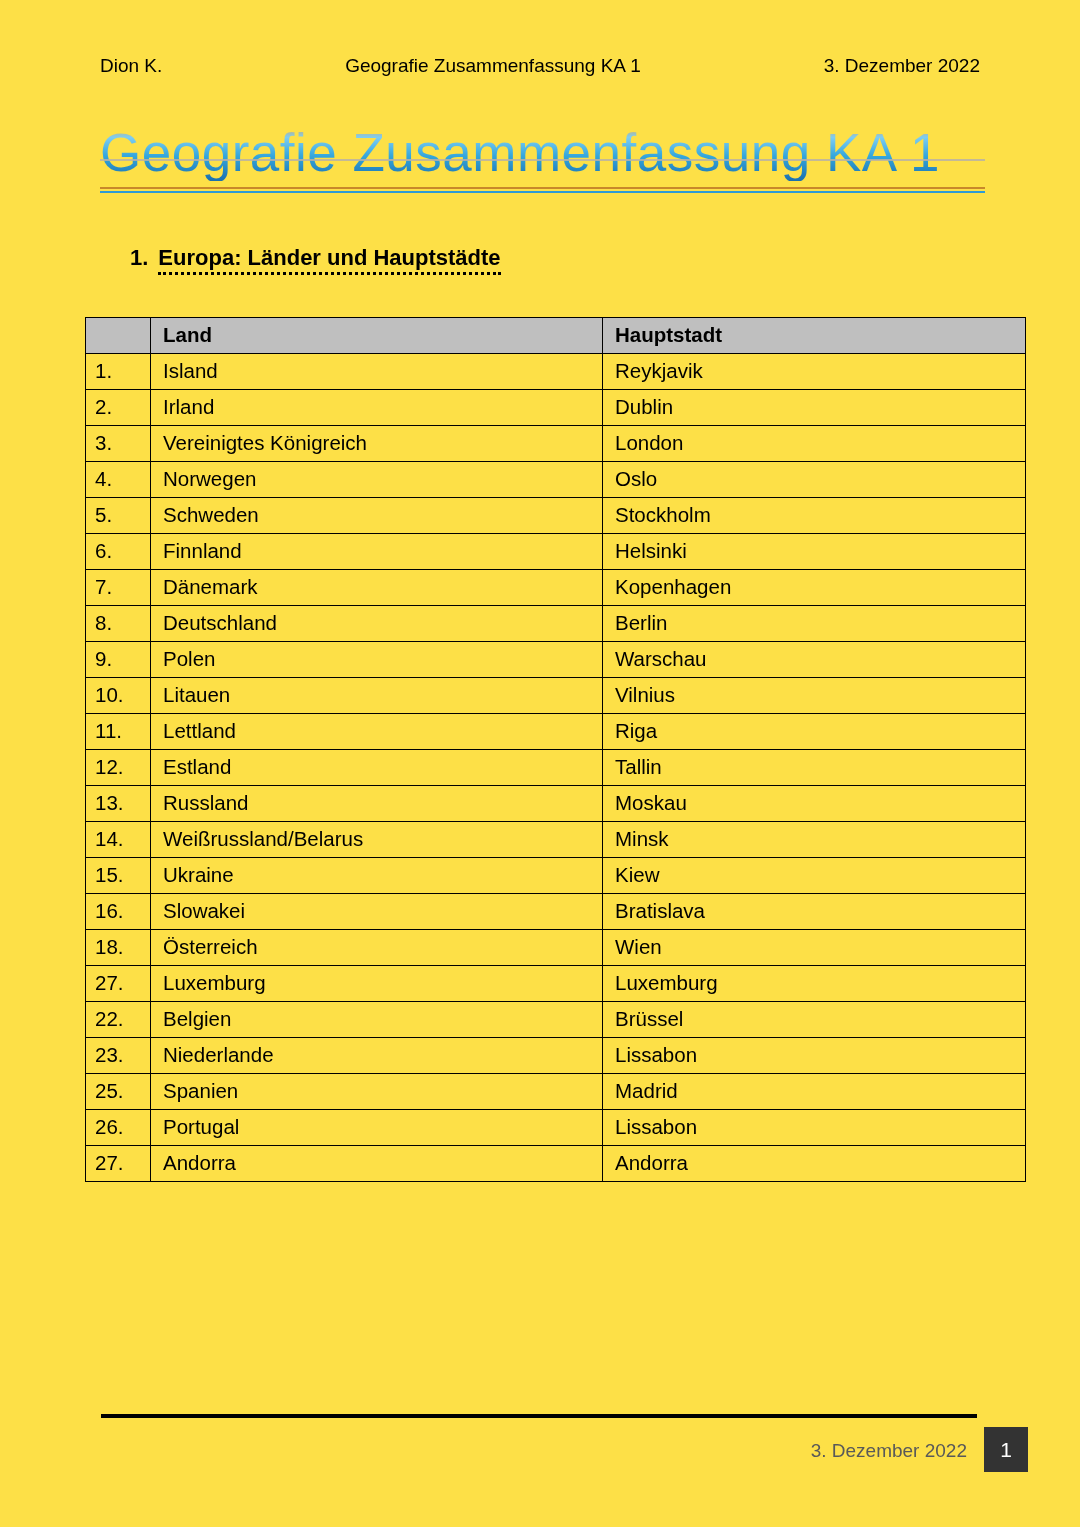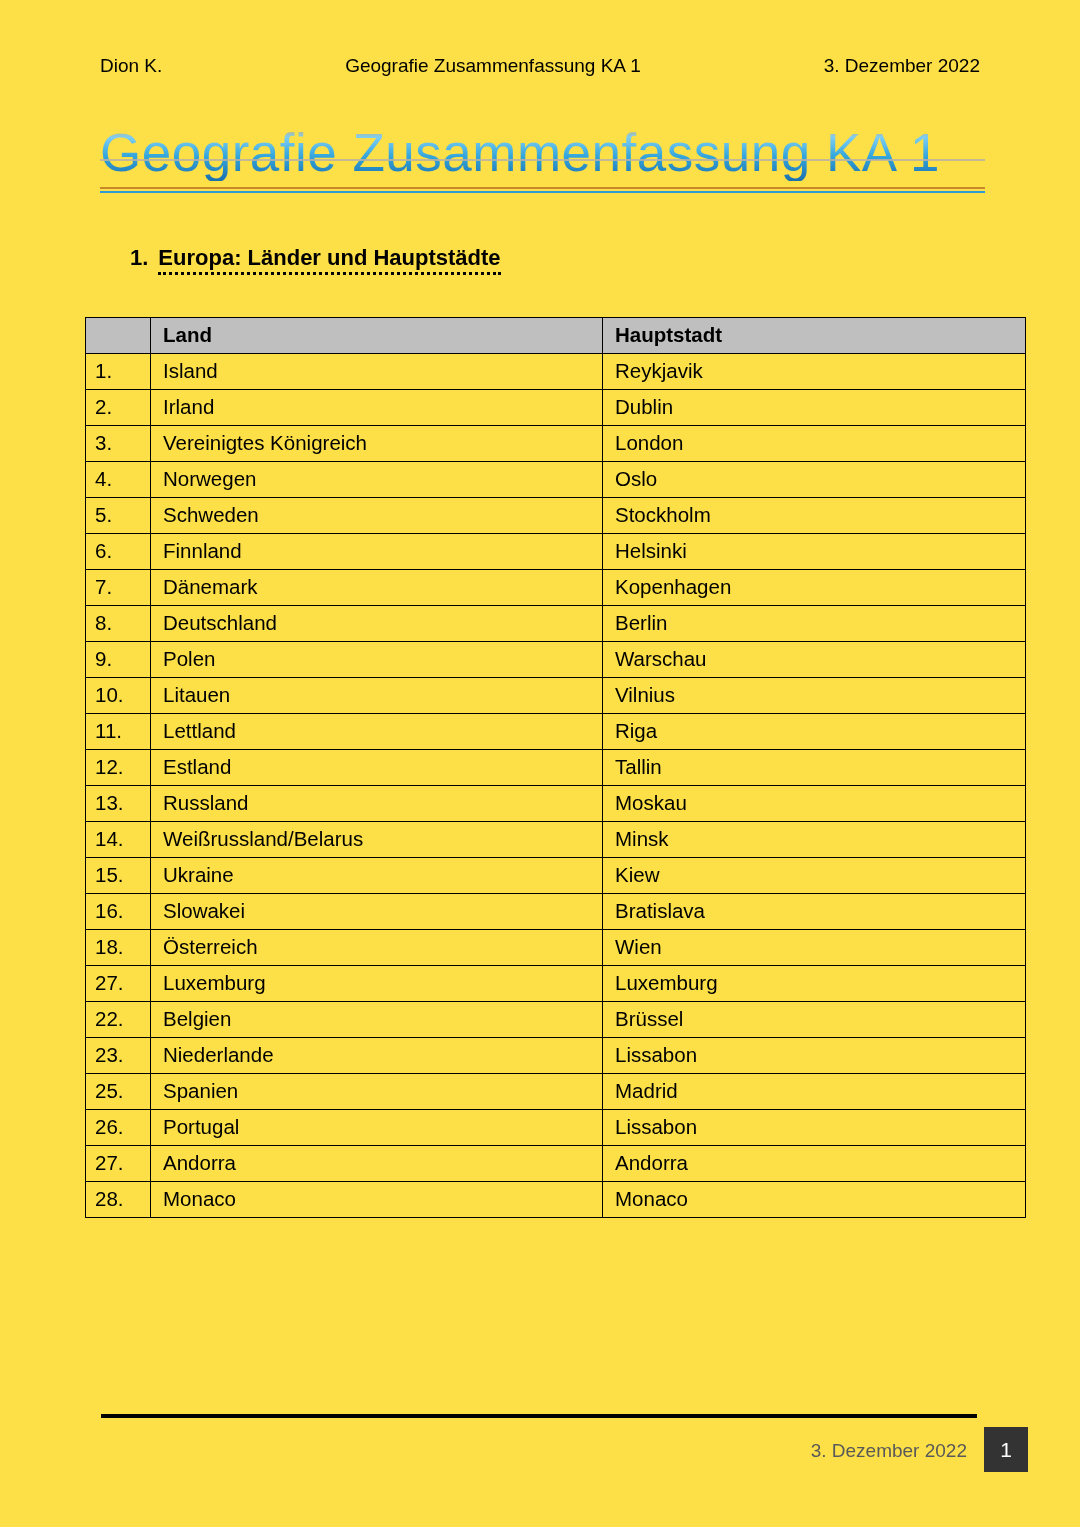--- a/index.html
+++ b/index.html
@@ -268,25 +268,20 @@
         <tr>
           <td>26.</td>
           <td>Portugal</td>
           <td>Lissabon</td>
         </tr>
         <tr>
           <td>27.</td>
           <td>Andorra</td>
           <td>Andorra</td>
         </tr>
-        <tr>
-          <td>28.</td>
-          <td>Monaco</td>
-          <td>Monaco</td>
-        </tr>
       </tbody>
   </table>
 
   <div class="footer-line"></div>
   <div class="footer-date">3. Dezember 2022</div>
   <div class="page-num-box">
     <span>1</span>
   </div>
 
 </div>

